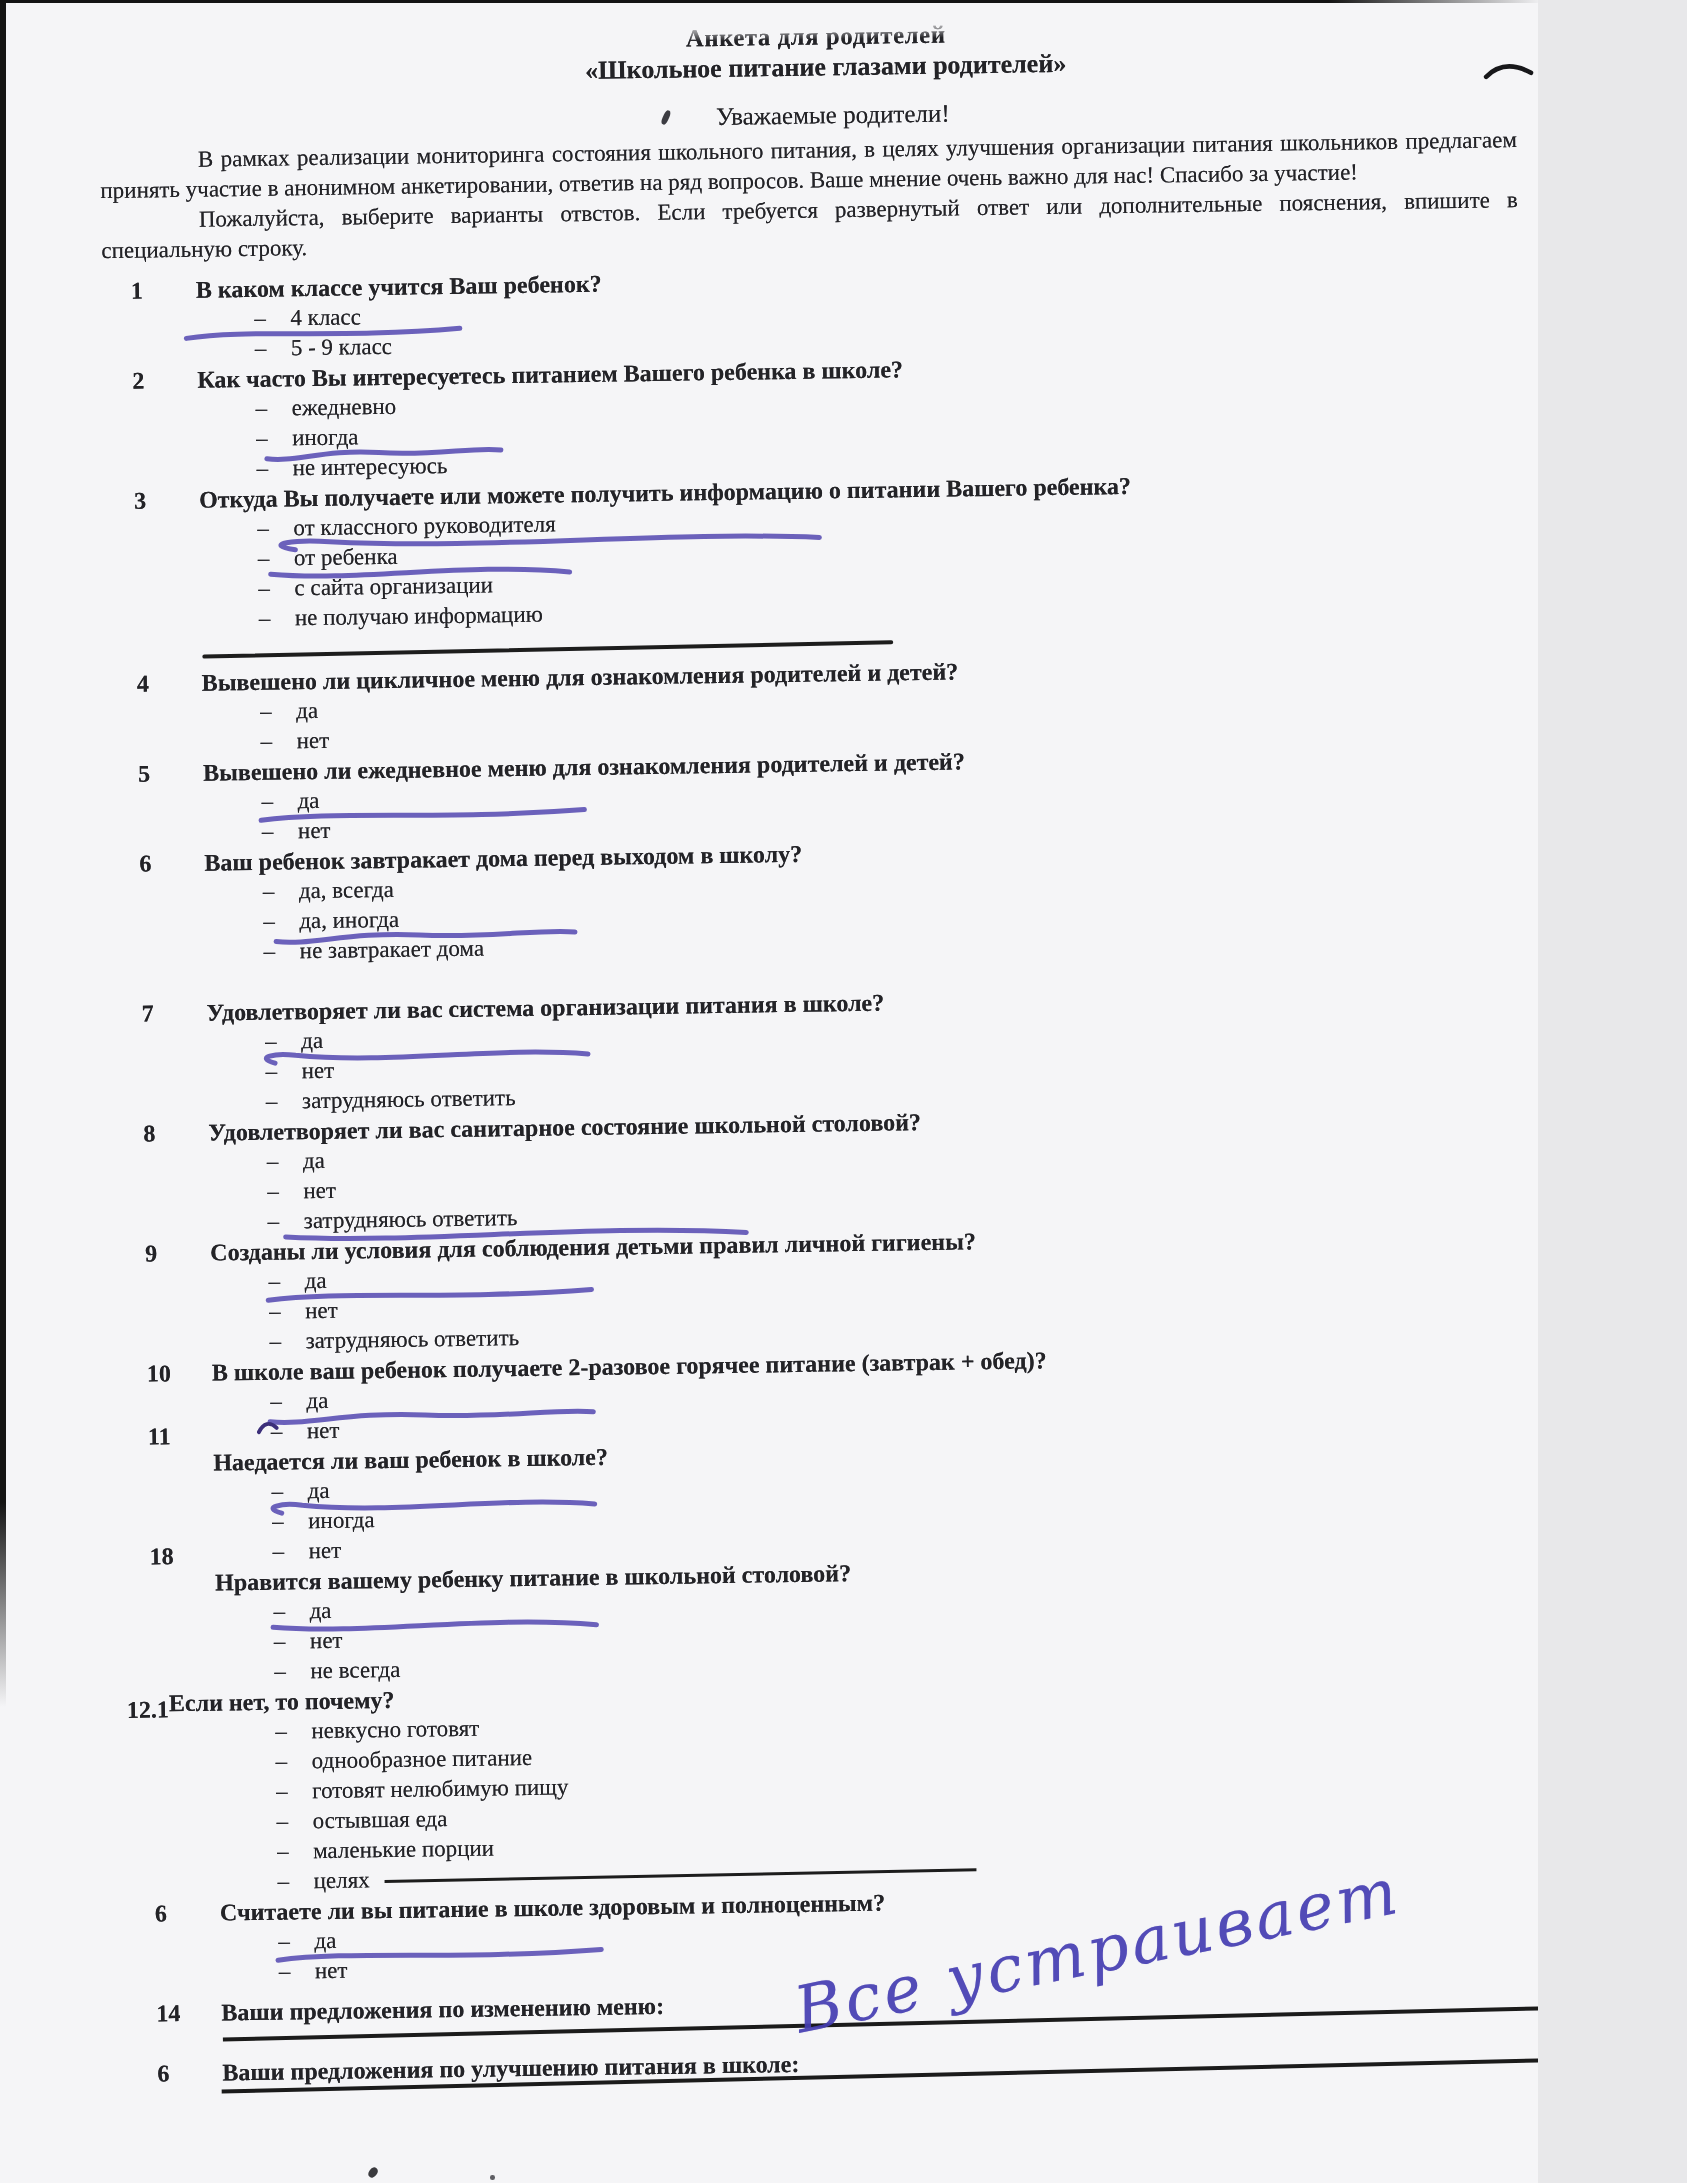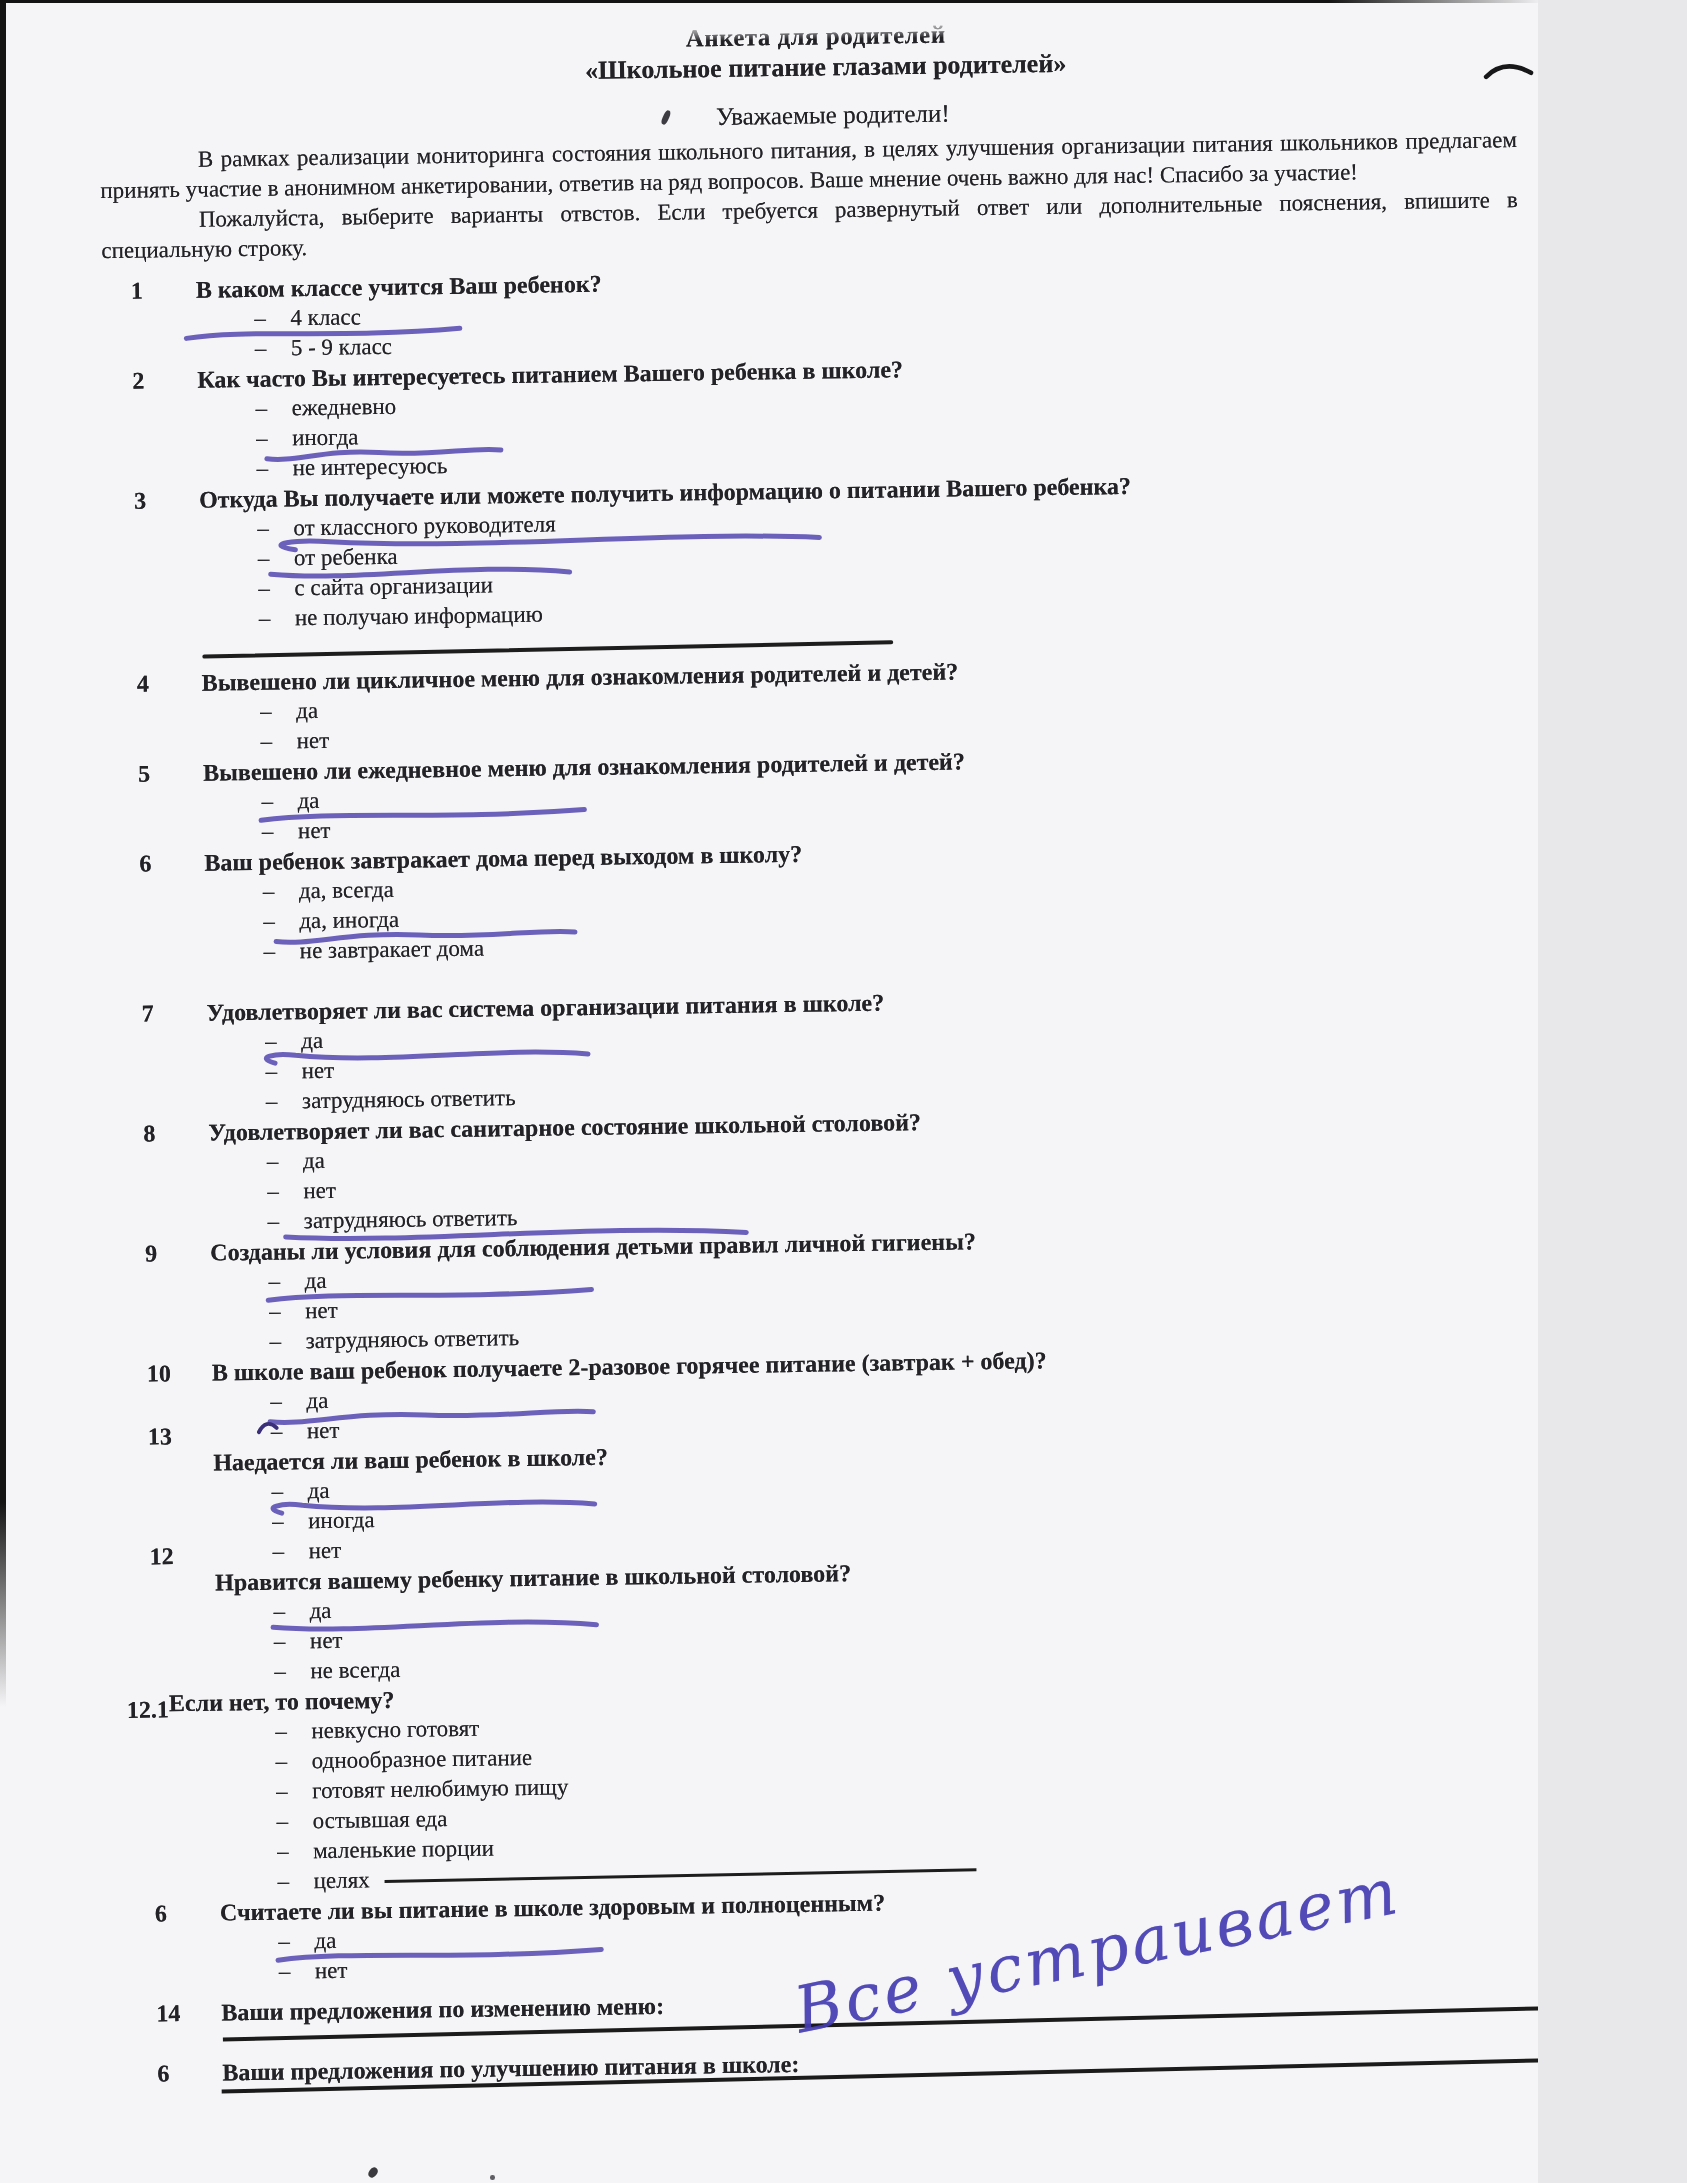--- a/index.html
+++ b/index.html
@@ -294,21 +294,21 @@
             <div class="opt row">
     <span class="dash">–</span>
     <span class="lbl">нет</span>
   <svg class="pen-dashmark" viewBox="0 0 34 28">
                 <path d="M3,20 C10,6 20,4 30,14" fill="none" stroke="#3c2f7a" stroke-width="6" stroke-linecap="round"></path>
               </svg></div>
           </div>
   </section>
         <section class="q-block" data-qid="11">
     <div class="q-row row">
-      <span class="q-num">13</span>
+      <span class="q-num">11</span>
       <span class="q-text">Наедается ли ваш ребенок в школе?</span>
     </div>
     <div class="opts">
             <div class="opt row">
     <span class="dash">–</span>
     <span class="lbl">да</span>
   <svg class="pen-underline" viewBox="0 0 100 30" preserveAspectRatio="none" style="left: 239px; width: 344px;">
                 <path d="M6,22 C0,14 6,8 12,12 C40,26 70,4 97,16" fill="none" stroke="#584db3" stroke-width="5" stroke-linecap="round" vector-effect="non-scaling-stroke" opacity=".88"></path>
               </svg></div>
             <div class="opt row">
@@ -316,21 +316,21 @@
     <span class="lbl">иногда</span>
   </div>
             <div class="opt row">
     <span class="dash">–</span>
     <span class="lbl">нет</span>
   </div>
           </div>
   </section>
         <section class="q-block" data-qid="12">
     <div class="q-row row">
-      <span class="q-num">12</span>
+      <span class="q-num">18</span>
       <span class="q-text">Нравится вашему ребенку питание в школьной столовой?</span>
     </div>
     <div class="opts">
             <div class="opt row">
     <span class="dash">–</span>
     <span class="lbl">да</span>
   <svg class="pen-underline" viewBox="0 0 100 30" preserveAspectRatio="none" style="left: 239px; width: 344px;">
                 <path d="M3,14 C30,26 65,2 97,17" fill="none" stroke="#584db3" stroke-width="5" stroke-linecap="round" vector-effect="non-scaling-stroke" opacity=".88"></path>
               </svg></div>
             <div class="opt row">

